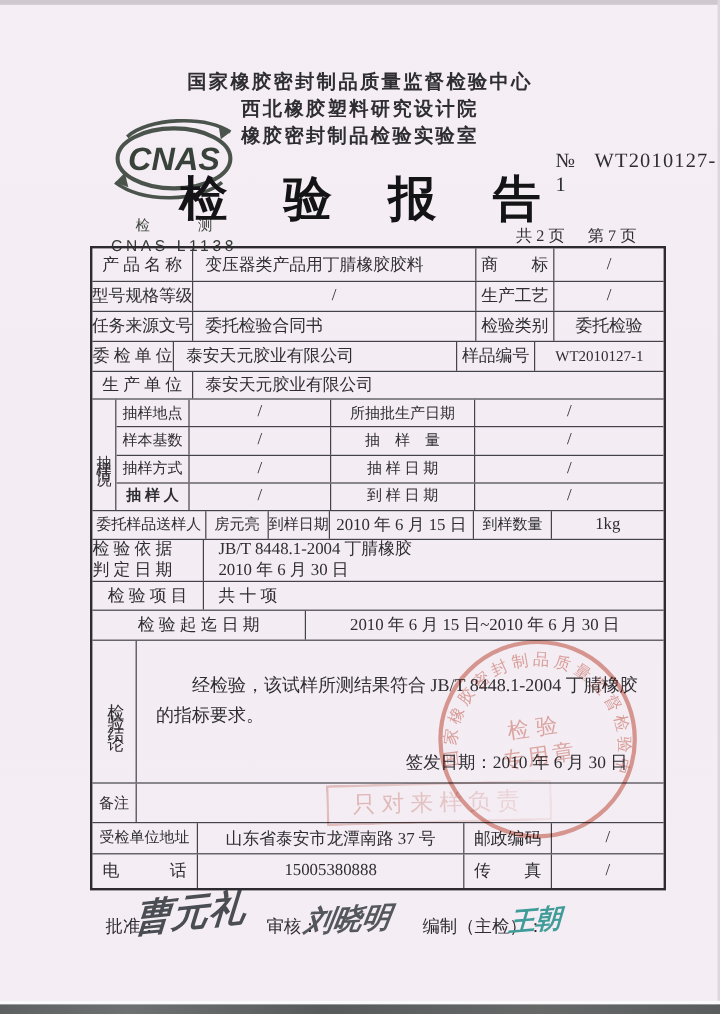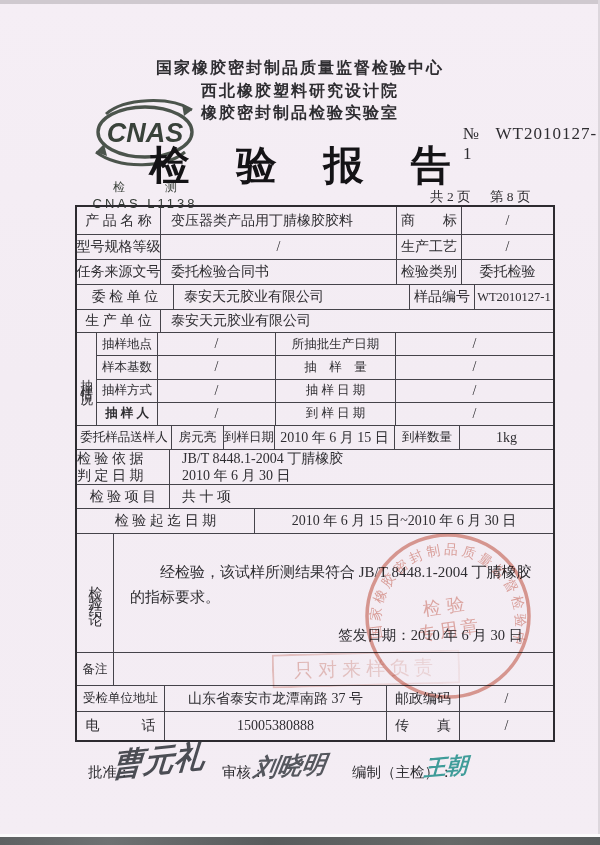--- a/index.html
+++ b/index.html
@@ -107,21 +107,21 @@
 
   <div class="report-no">
     <span>№</span>
     <span style="margin-left:10px;">WT2010127-1</span>
   </div>
 
   <div class="title">检 验 报 告</div>
 
   <div class="pageinfo">
     <span>共 2 页</span>
-    <span>第 8 页</span>
+    <span>第 7 页</span>
   </div>
 
   <div class="tbl">
 
     <div class="row" style="height:28px;">
       <div class="lbl" style="width:84px;">产 品 名 称</div>
       <div class="left" style="width:236px;">变压器类产品用丁腈橡胶胶料</div>
       <div class="lbl" style="width:65px;">商　　标</div>
       <div>/</div>
     </div>
@@ -134,21 +134,21 @@
     </div>
 
     <div class="row" style="height:25px;">
       <div class="lbl" style="width:84px;">任务来源文号</div>
       <div class="left" style="width:236px;">委托检验合同书</div>
       <div class="lbl" style="width:65px;">检验类别</div>
       <div>委托检验</div>
     </div>
 
     <div class="row" style="height:25px;">
-      <div class="lbl" style="width:97px;">委 检 单 位</div>
+      <div class="lbl" style="width:68px;">委 检 单 位</div>
       <div class="left" style="width:236px;">泰安天元胶业有限公司</div>
       <div class="lbl" style="width:65px;">样品编号</div>
       <div class="small">WT2010127-1</div>
     </div>
 
     <div class="row" style="height:23px;">
       <div class="lbl" style="width:84px;">生 产 单 位</div>
       <div class="left">泰安天元胶业有限公司</div>
     </div>
 

